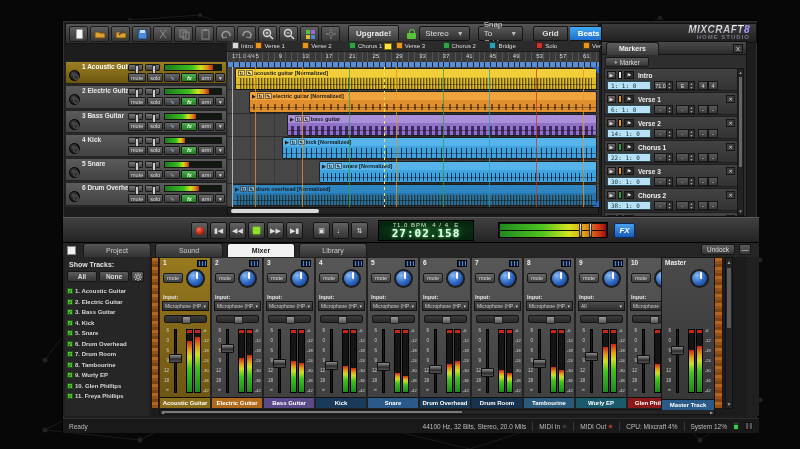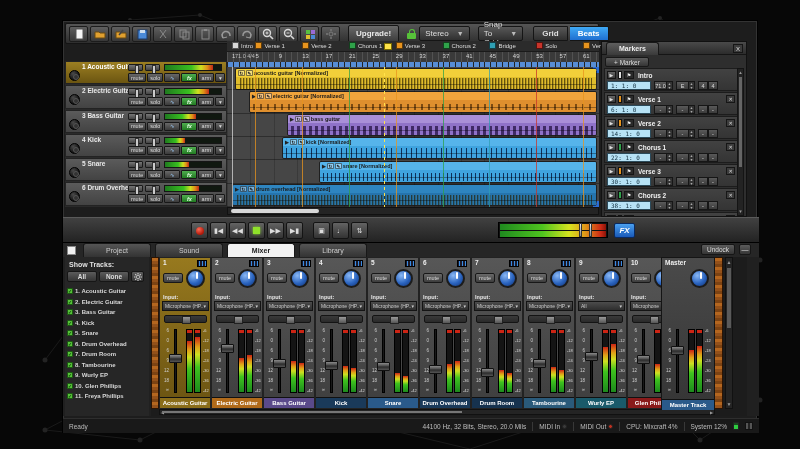--- a/index.html
+++ b/index.html
@@ -371,20 +371,24 @@
         <span>Stereo</span>
         <span class="chev">▼</span>
       </div>
       <div class="ddl snap">
         <span>Snap To Grid</span>
         <span class="chev">▼</span>
       </div>
       <button class="seg time">Grid</button>
       <button class="seg beats">Beats</button>
     </div>
+    <div class="logoarea">
+      <div class="logo1"><span>MIXCRAFT</span><b>8</b></div>
+      <div class="logo2">HOME STUDIO</div>
+    </div>
 
 
     <div class="tracks" id="trackList">
         <div class="trk sel">
     <div class="tname">1 Acoustic Guitar</div>
     <div class="spk"></div>
     <div class="mini-sliders">
       <div class="msl"></div>
       <div class="msl"></div>
     </div>
@@ -826,20 +830,26 @@
           <button class="tr-btn" style="left: 166px;">◀◀</button>
           <button class="tr-btn" style="left: 185px;">
             <span class="stop"></span>
           </button>
           <button class="tr-btn" style="left: 204px;">▶▶</button>
           <button class="tr-btn" style="left: 223px;">▶▮</button>
           <button class="tr-btn" style="left: 250px;">▣</button>
           <button class="tr-btn" style="left: 269px;">♩</button>
           <button class="tr-btn" style="left: 288px;">⇅</button>
         </div>
+      <div class="lcd">
+        <div class="l1">
+          <span>71.0 BPM</span>&nbsp;&nbsp;<span>4 / 4</span>&nbsp;&nbsp;<span>E</span>
+        </div>
+        <div class="l2">27:02.158</div>
+      </div>
       <div class="mmeter">
         <div class="bar"></div>
         <div class="bar"></div>
         <div class="hndl" style="left:80px"></div>
         <div class="hndl" style="left:90px"></div>
       </div>
       <button class="fxbtn">FX</button>
     </div>
 
     <div class="tabsrow">

